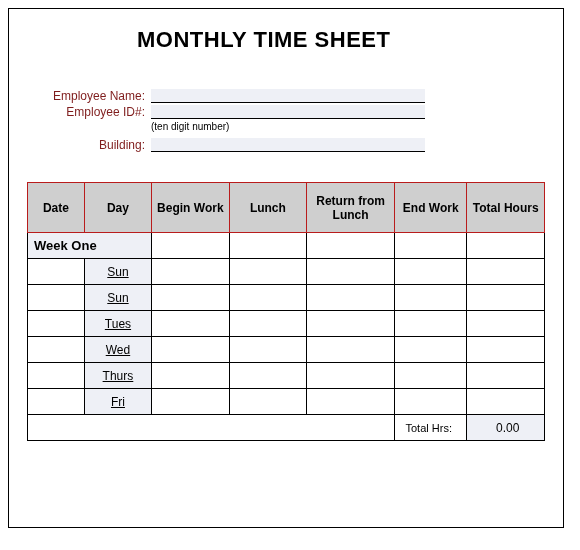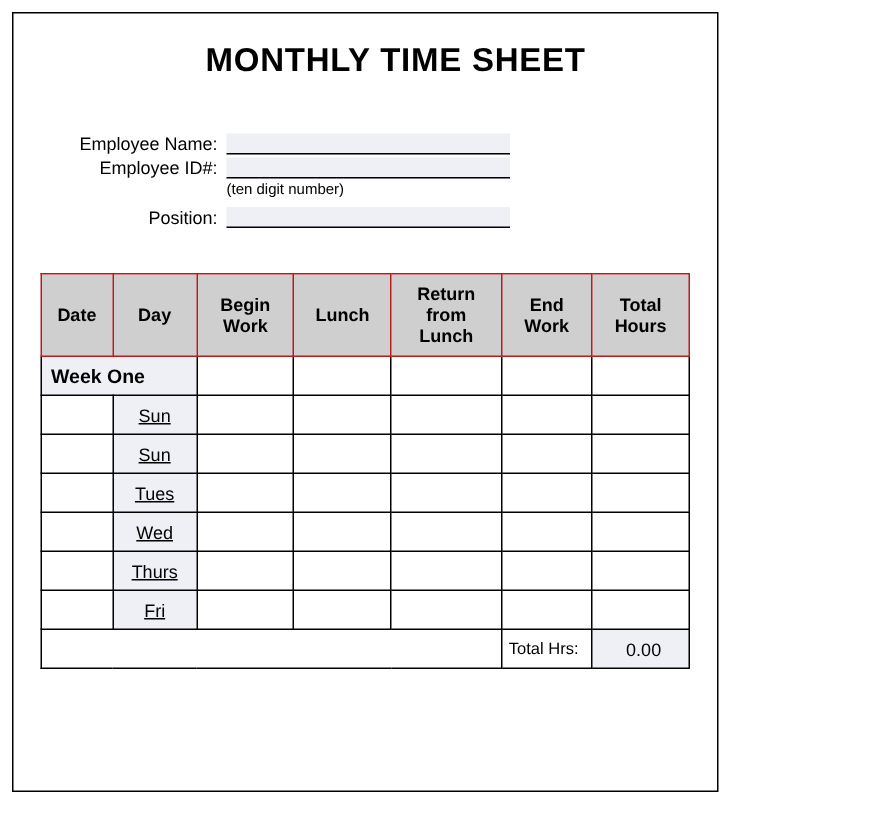--- a/index.html
+++ b/index.html
@@ -6,21 +6,21 @@
   body {
     margin: 0;
     padding: 0;
     font-family: Arial, Helvetica, sans-serif;
     background: #fff;
     width: 580px;
     height: 550px;
   }
   .page {
     border: 1px solid #000;
-    width: 471px;
+    width: 556px;
     margin: 8px;
     padding: 18px 18px 12px 18px;
     min-height: 520px;
   }
   .title {
     font-size: 22px;
     font-weight: 900;
     letter-spacing: 0.5px;
     text-align: left;
     padding-left: 110px;
@@ -33,21 +33,21 @@
   }
   .info-row {
     display: flex;
     align-items: center;
     margin-bottom: 2px;
   }
   .info-label {
     width: 110px;
     text-align: right;
     font-size: 12px;
-    color: #000000;
+    color: #7f1d1d;
     padding-right: 6px;
   }
   .info-field {
     flex: 1;
     height: 14px;
     border-bottom: 1px solid #000;
     background: #eef0f6;
   }
   .info-helper {
     font-size: 10px;
@@ -117,21 +117,21 @@
     <div class="info-row">
       <div class="info-label">Employee Name:</div>
       <div class="info-field"></div>
     </div>
     <div class="info-row">
       <div class="info-label">Employee ID#:</div>
       <div class="info-field"></div>
     </div>
     <div class="info-helper">(ten digit number)</div>
     <div class="info-row">
-      <div class="info-label">Position:</div>
+      <div class="info-label">Building:</div>
       <div class="info-field"></div>
     </div>
   </div>
 
   <table class="timesheet">
     <thead>
       <tr>
         <th style="width:11%">Date</th>
         <th style="width:13%">Day</th>
         <th style="width:15%">Begin Work</th>

